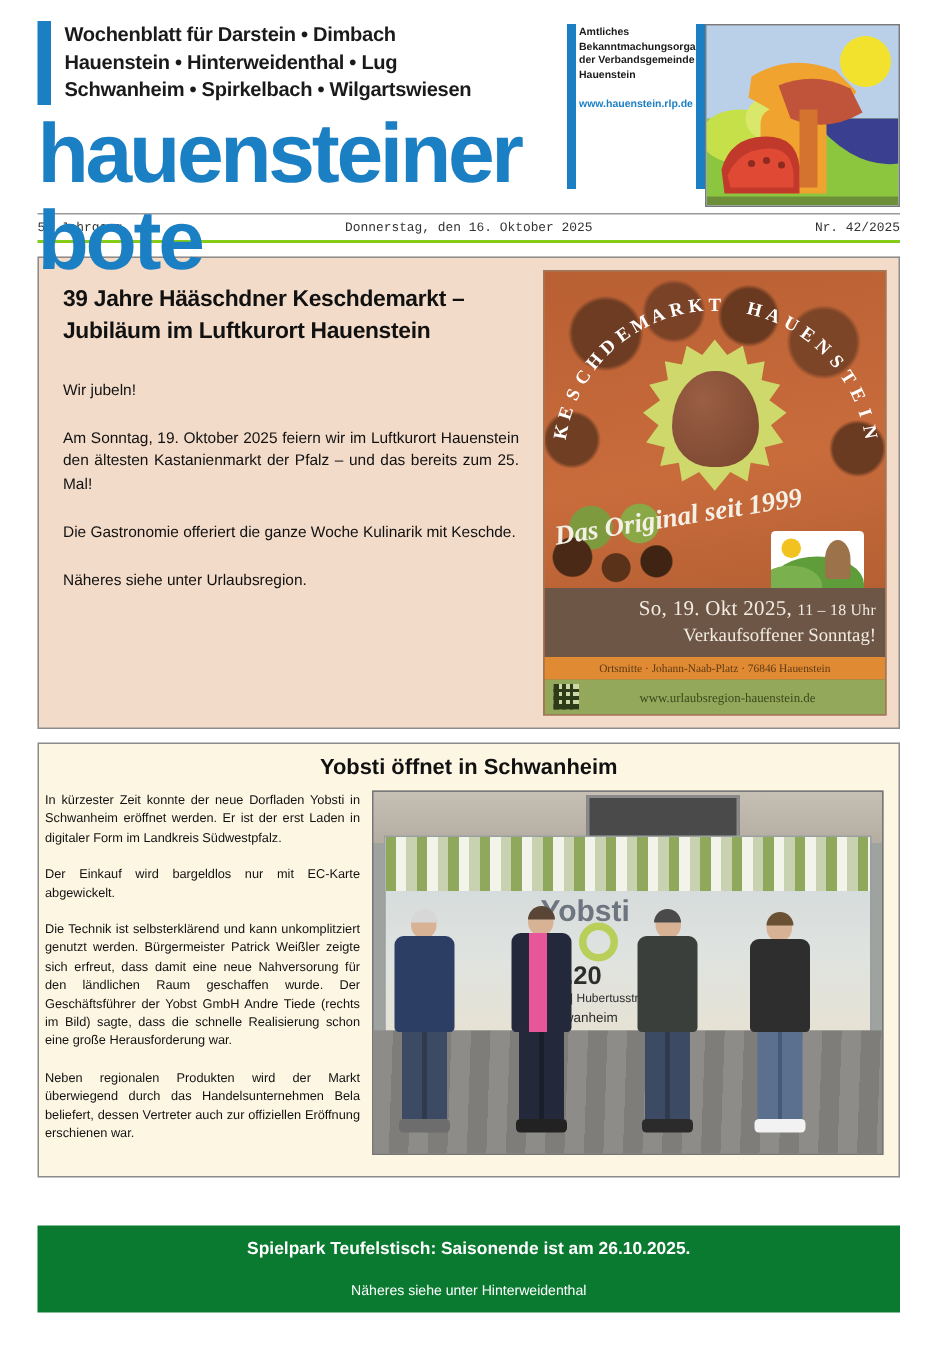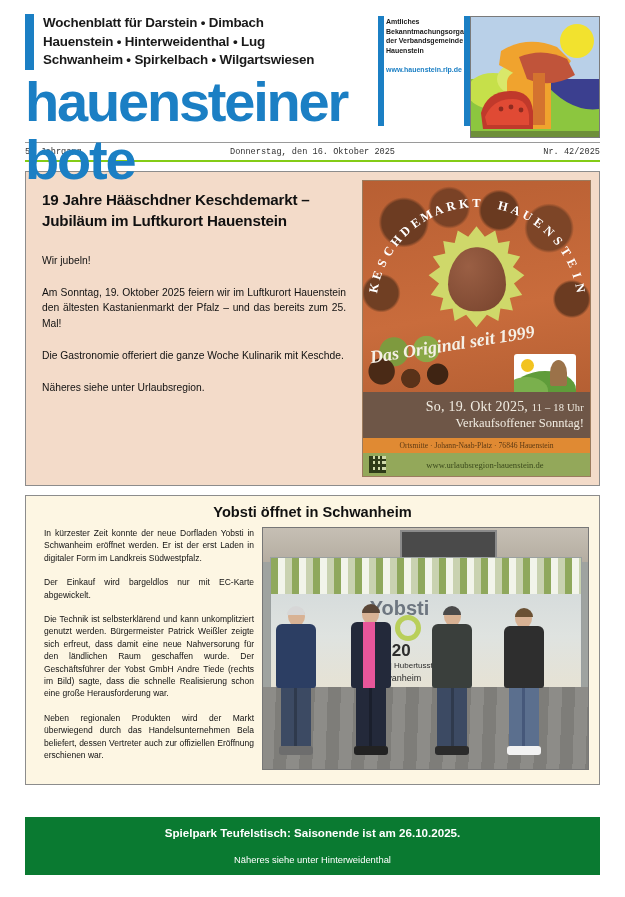--- a/index.html
+++ b/index.html
@@ -110,21 +110,21 @@
           linear-gradient(0deg,#2e3b18 0 20%, transparent 20% 36%, #2e3b18 36% 52%, transparent 52% 68%, #2e3b18 68% 82%, transparent 82%),
           #cfd9a8; }
   .pb-url { flex: 1; text-align: center; font-family: "Liberation Serif", serif;
             font-size: 8.6px; color: #3b4a1c; }
 
   
   .art2 { margin-top: 9px; border: 1px solid #8c8c8c; background: #fdf6e3;
           height: 290px; padding: 0; }
   .art2-head { text-align: center; font-size: 14.6px; font-weight: bold; color: #111;
                padding: 8px 0 7px; }
-  .art2-inner { display: flex; padding: 0 10px 10px 18px; }
+  .art2-inner { display: flex; padding: 0 10px 10px 4px; }
   .art2-col { width: 218px; padding-right: 8px; }
   .art2-col p { font-size: 8.5px; line-height: 12.4px; color: #111;
                 text-align: justify; margin-top: 12px; }
   .art2-col p:first-child { margin-top: 0; }
   .art2-photo { flex: 1; height: 243px; border: 1px solid #777; position: relative;
                 overflow: hidden; background: #9fa3a0; }
 
   
   .ph-wall { position: absolute; left:0; right:0; top:0; height: 14%;
              background: linear-gradient(180deg,#c6bfb4,#b5ada1); }
@@ -210,21 +210,21 @@
   </div>
 
   <div class="datebar">
     <div class="db-l">54 Jahrgang</div>
     <div class="db-c">Donnerstag, den 16. Oktober 2025</div>
     <div class="db-r">Nr. 42/2025</div>
   </div>
 
   <div class="art1">
     <div class="art1-text">
-      <div class="art1-head">19 Jahre Hääschdner Keschdemarkt – Jubiläum im Luftkurort Hauenstein</div>
+      <div class="art1-head">39 Jahre Hääschdner Keschdemarkt – Jubiläum im Luftkurort Hauenstein</div>
       <div class="art1-body">
         <p>Wir jubeln!</p>
         <p>Am Sonntag, 19. Oktober 2025 feiern wir im Luftkurort Hauenstein den ältesten Kastanienmarkt der Pfalz – und das bereits zum 25. Mal!</p>
         <p>Die Gastronomie offeriert die ganze Woche Kulinarik mit Keschde.</p>
         <p>Näheres siehe unter Urlaubsregion.</p>
       </div>
     </div>
 
     <div class="poster">
       <div class="poster-photo"></div>

